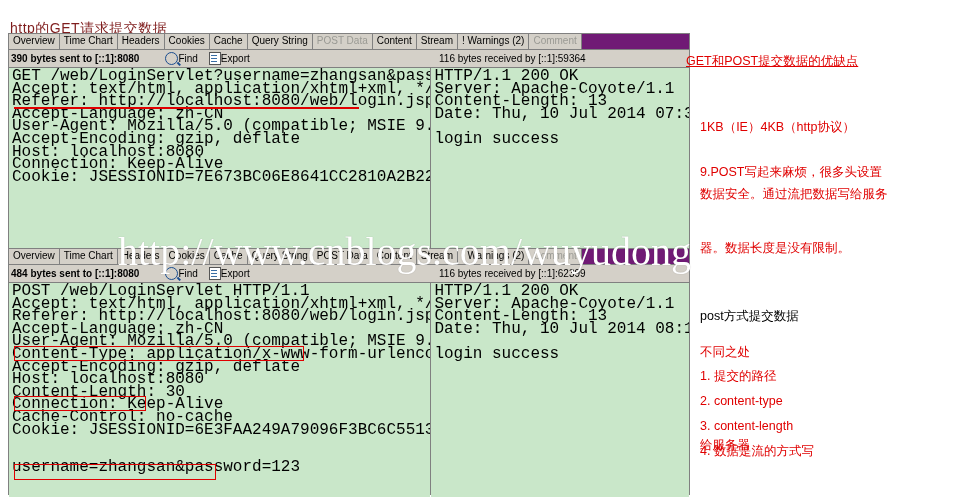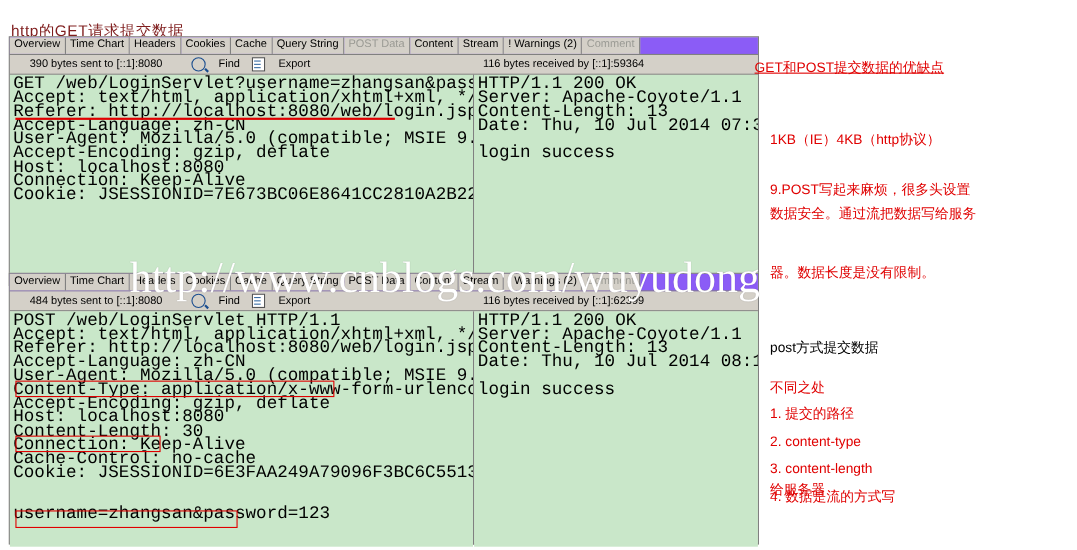--- a/index.html
+++ b/index.html
@@ -18,38 +18,38 @@
     font-size:14px;color:#7f1d1d;
     font-family:"Liberation Sans", sans-serif;
     letter-spacing:.5px;
     margin-top:16px;
   }
 
   
   .panel{position:absolute;border:1px solid #808080;background:#d4d0c8;}
 
   .tabbar{
-    height:15px;background:#8b5cf6;display:flex;align-items:stretch;
+    height:15px;background:#701a75;display:flex;align-items:stretch;
     border-bottom:1px solid #808080;
   }
   .tab{
     font-size:10px;line-height:14px;padding:0 4px;
     border-right:1px solid #808080;
     color:#000;white-space:nowrap;
     background:#d4d0c8;
   }
   .tab.dim{color:#9a9a94;}
   .tab.warn{color:#000;}
   .subbar{
     height:17px;background:#d4d0c8;display:flex;align-items:center;
     font-size:10px;border-bottom:1px solid #808080;position:relative;
   }
-  .subbar .left{padding-left:18px;white-space:nowrap;}
+  .subbar .left{padding-left:2px;white-space:nowrap;font-weight:bold;}
   .subbar .tools{display:flex;align-items:center;gap:3px;margin-left:26px;}
-  .subbar .tool{display:flex;align-items:center;gap:12px;white-space:nowrap;}
+  .subbar .tool{display:flex;align-items:center;gap:0;white-space:nowrap;}
   .subbar .right{position:absolute;white-space:nowrap;}
   .mag{
     width:11px;height:11px;border:1.5px solid #1a4d8f;border-radius:50%;
     position:relative;display:inline-block;
   }
   .mag:after{
     content:"";position:absolute;width:4px;height:1.5px;background:#1a4d8f;
     transform:rotate(45deg);right:-4px;bottom:0px;
   }
   .expicon{

